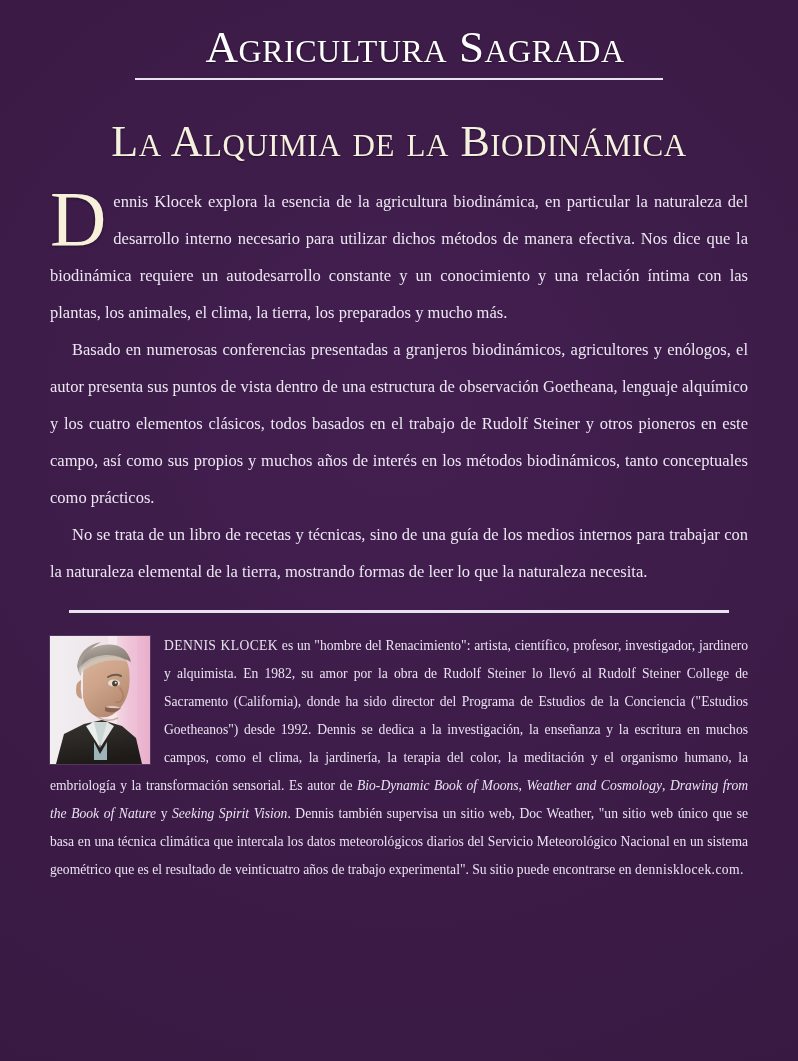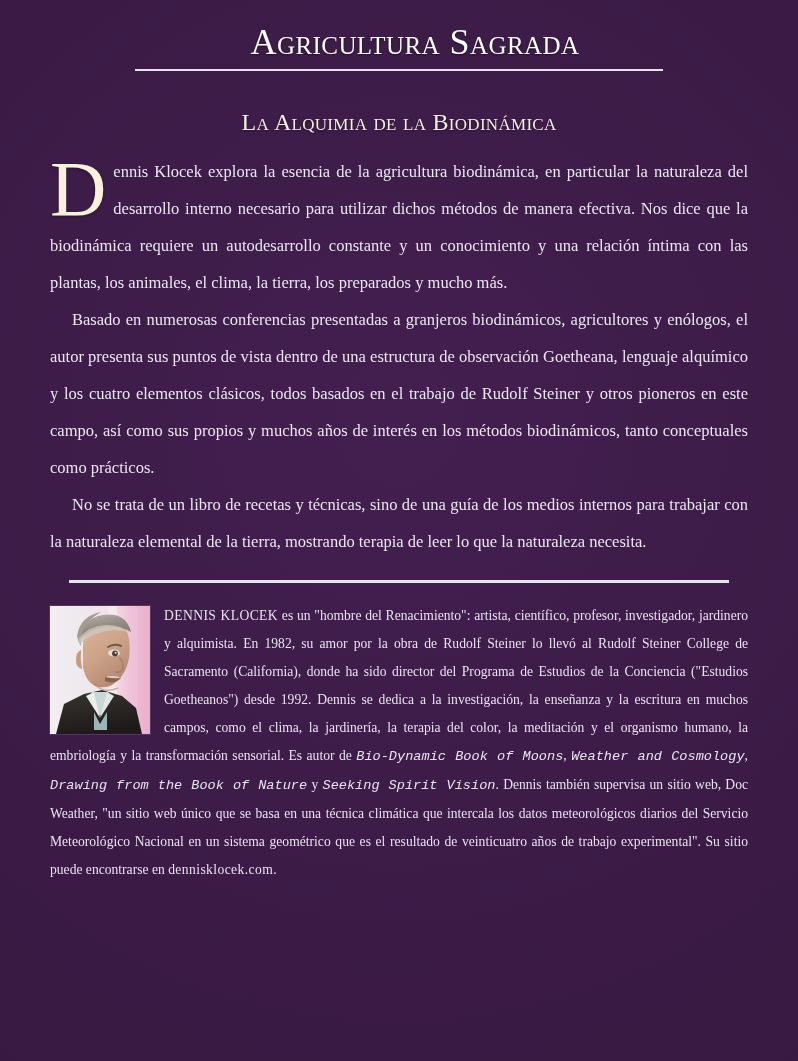--- a/index.html
+++ b/index.html
@@ -21,37 +21,37 @@
     background:
       radial-gradient(ellipse 120% 90% at 50% 40%, #431f50 0%, #3b1b46 55%, #34183e 100%);
   }
 
   
   .title-block {
     padding-top: 24px;
     text-align: center;
   }
   .main-title {
-    font-size: 36px;
+    font-size: 45px;
     line-height: 1.05;
     color: #ffffff;
     font-variant: small-caps;
     letter-spacing: 0.012em;
     text-shadow: 0 1px 2px rgba(0,0,0,0.45);
     white-space: nowrap;
     margin-left: 32px;
   }
   .title-rule {
     width: 528px;
     height: 2px;
     margin: 7px auto 4px auto;
     background: #e8e2ee;
   }
   .subtitle {
-    font-size: 24px;
+    font-size: 44px;
     line-height: 1.05;
     color: #f4efdf;
     font-variant: small-caps;
     letter-spacing: 0.012em;
     text-shadow: 0 1px 2px rgba(0,0,0,0.45);
     white-space: nowrap;
     margin-top: 39px;
   }
 
   
@@ -93,21 +93,21 @@
   
   .bio {
     margin: 19px 50px 0 50px;
     color: #e9e3f0;
     font-size: 13.6px;
     line-height: 28px;
     text-align: justify;
   }
   .bio p { margin: 0; }
   .bio b { font-weight: normal; letter-spacing: 0.03em; }
-  .bio i { font-style: italic; font-family: Liberation Mono, monospace; }
+  .bio i { font-style: italic; }
 
   
   .portrait {
     float: left;
     width: 100px;
     height: 128px;
     margin: 4px 14px 2px 0;
     position: relative;
     overflow: hidden;
     background: #e7dfe6;
@@ -122,21 +122,21 @@
 
   <div class="title-block">
     <div class="main-title">Agricultura Sagrada</div>
     <div class="title-rule"></div>
     <div class="subtitle">La Alquimia de la Biodinámica</div>
   </div>
 
   <div class="blurb">
     <p class="dropcap-para"><span class="dropcap">D</span><span>ennis Klocek explora la esencia de la agricultura biodinámica, en particular la naturaleza del desarrollo interno necesario para utilizar dichos métodos de manera efectiva. Nos dice que la biodinámica requiere un autodesarrollo constante y un conocimiento y una relación íntima  con las plantas, los animales, el clima, la tierra, los preparados y mucho más.</span></p>
     <p class="indent">Basado en numerosas conferencias presentadas a granjeros biodinámicos, agricultores y enólogos, el autor presenta sus puntos de vista dentro de una estructura de observación Goetheana, lenguaje alquímico y los cuatro elementos clásicos, todos basados en el trabajo de Rudolf Steiner y otros pioneros en este campo, así como sus propios y muchos años de interés en los métodos biodinámicos, tanto conceptuales como prácticos.</p>
-    <p class="indent">No se trata de un libro de recetas y técnicas, sino de una guía de los medios internos para trabajar con la naturaleza elemental de la tierra, mostrando terapia de leer lo que la naturaleza necesita.</p>
+    <p class="indent">No se trata de un libro de recetas y técnicas, sino de una guía de los medios internos para trabajar con la naturaleza elemental de la tierra, mostrando formas de leer lo que la naturaleza necesita.</p>
   </div>
 
   <div class="divider"></div>
 
   <div class="bio">
     <div class="portrait">
       <svg width="100" height="128" viewBox="0 0 100 128">
         <defs>
           <linearGradient id="bgGrad" x1="0" y1="0" x2="1" y2="0">
             <stop offset="0%" stop-color="#f2eef0"></stop>

